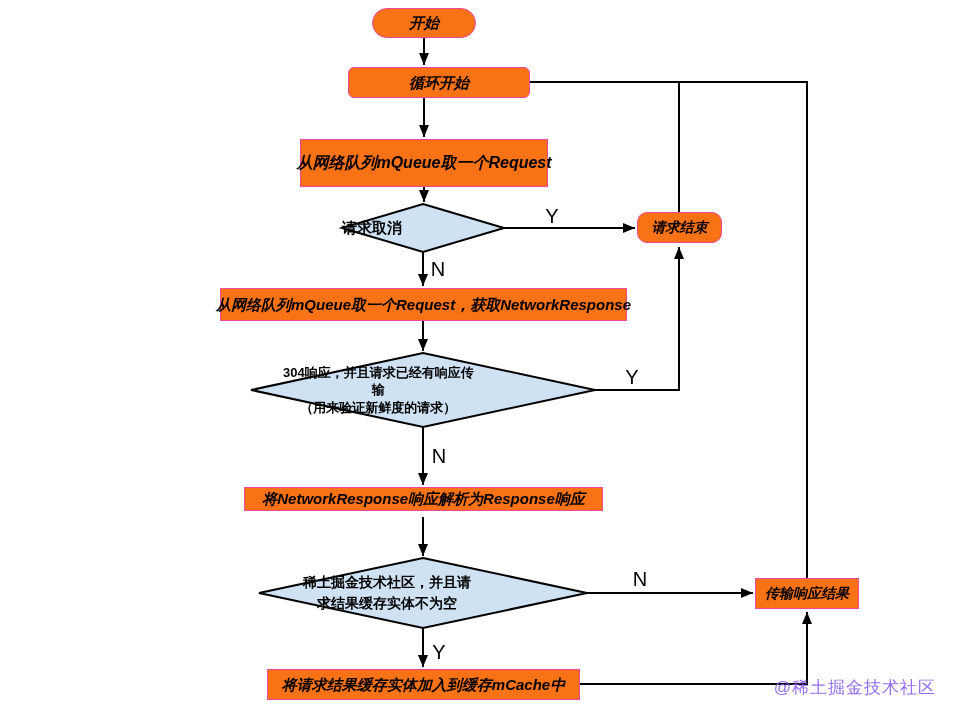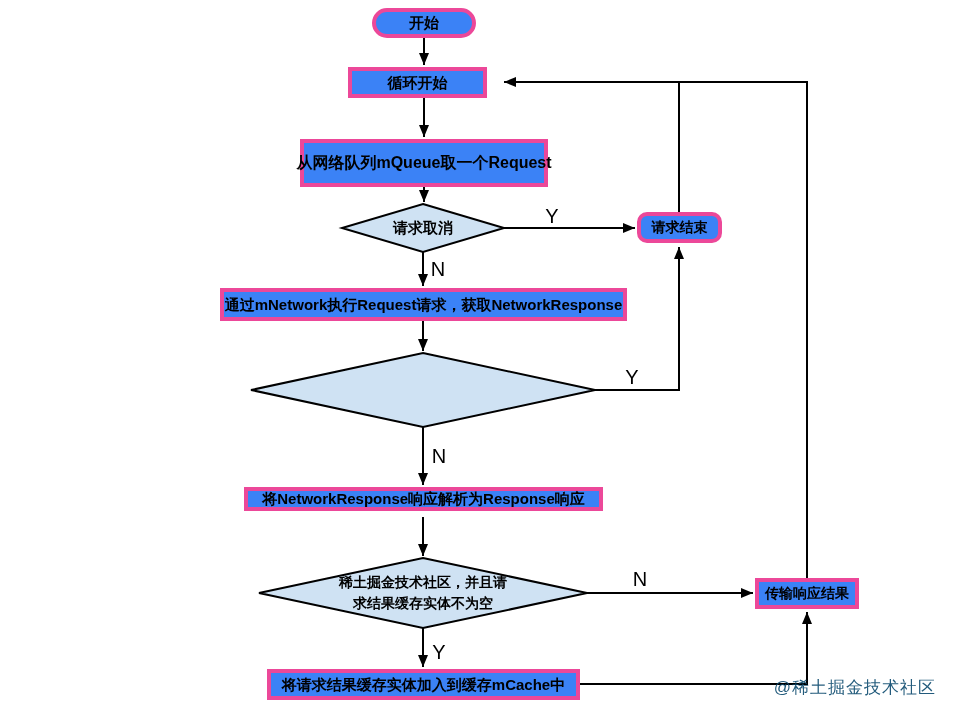--- a/index.html
+++ b/index.html
@@ -7,48 +7,49 @@
     position:relative;
     width:960px;height:720px;
     background:#ffffff;
     font-family:"Liberation Sans","DejaVu Sans",sans-serif;
     overflow:hidden;
   }
   .wires{position:absolute;left:0;top:0;width:960px;height:720px;}
   .node{
     position:absolute;
     display:flex;align-items:center;justify-content:center;
-    background:#3b82f6;
-    border:4px solid #ec4899;
+    background:#f97316;
+    border:1px solid #ec4899;
     box-sizing:border-box;
     color:#000000;font-weight:bold;
     text-align:center;line-height:1.2;
     white-space:nowrap;
+    font-style:italic;
   }
   .terminator{border-radius:16px;font-size:15px;}
   .process{font-size:15px;}
   .process.small{font-size:14px;}
   .process.wide{font-size:15px;}
   .dtext{
     position:absolute;
-    display:flex;align-items:center;justify-content:center;
+    display:flex;align-items:center;justify-content:flex-start;
     color:#000000;font-weight:bold;text-align:center;
     white-space:pre-line;
     background:transparent;border:none;
   }
   .edge-label{
     position:absolute;
     transform:translate(-50%,-50%);
     font-size:20px;color:#000000;font-weight:400;
   }
   .watermark{
     position:absolute;
     right:24px;top:676px;
     font-size:17px;letter-spacing:1px;
-    color:#0c4a6e;opacity:.9;
+    color:#8b5cf6;opacity:.9;
     font-weight:400;
   }
 </style>
 </head>
 <body>
 
 <div class="canvas">
 
   <svg class="wires" width="960" height="720" viewBox="0 0 960 720">
     <defs>
@@ -80,40 +81,45 @@
 
     <polygon points="423,204 504,228 423,252 342,228" fill="#cfe2f3" stroke="#000" stroke-width="2"></polygon>
     <polygon points="423,353 595,390 423,427 251,390" fill="#cfe2f3" stroke="#000" stroke-width="2"></polygon>
     <polygon points="423,558 587,593 423,628 259,593" fill="#cfe2f3" stroke="#000" stroke-width="2"></polygon>
   </svg>
 
   <div class="node terminator" style="left:372px;top:8px;width:104px;height:30px;">
     <span>开始</span>
   </div>
 
-  <div class="node process" style="left:348px;top:67px;width:139px;height:31px;">
+  <div class="node process" style="left:348px;top:67px;width:182px;height:31px;border-radius:6px;">
     <span>循环开始</span>
   </div>
 
   <div class="node process" style="left:300px;top:139px;width:248px;height:48px;font-size:16px;">
     <span>从网络队列mQueue取一个Request</span>
   </div>
 
   <div class="dtext" style="left:342px;top:205px;width:162px;height:46px;font-size:15px;">
     <span>请求取消</span>
   </div>
 
   <div class="node process small" style="left:637px;top:212px;width:85px;height:31px;border-radius:10px;">
     <span>请求结束</span>
   </div>
 
   <div class="node process wide" style="left:220px;top:288px;width:407px;height:33px;">
-    <span>通过mNetwork执行Request请求，获取NetworkResponse</span>
+    <span>从网络队列mQueue取一个Request，获取NetworkResponse</span>
   </div>
 
+  <div class="dtext" style="left:283px;top:355px;width:280px;height:70px;font-size:13px;line-height:1.35;">
+    <span>304响应，并且请求已经有响应传
+输
+（用来验证新鲜度的请求）</span>
+  </div>
 
   <div class="node process" style="left:244px;top:487px;width:359px;height:24px;">
     <span>将NetworkResponse响应解析为Response响应</span>
   </div>
 
   <div class="dtext" style="left:303px;top:558px;width:240px;height:70px;font-size:14px;line-height:1.5;">
     <span>稀土掘金技术社区，并且请
 求结果缓存实体不为空</span>
   </div>
 

